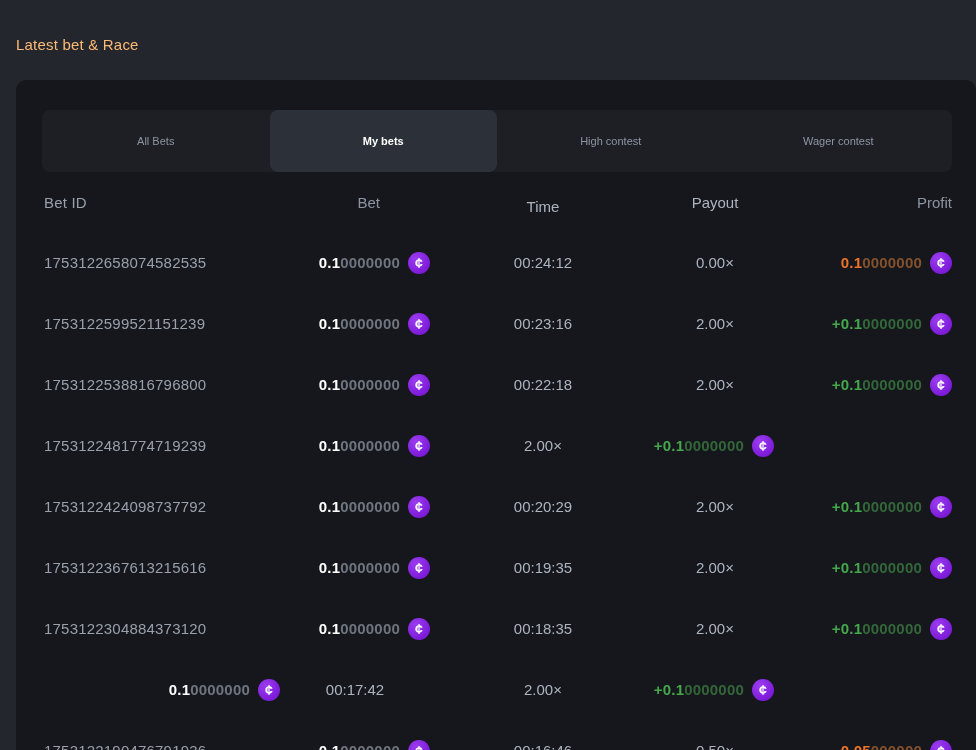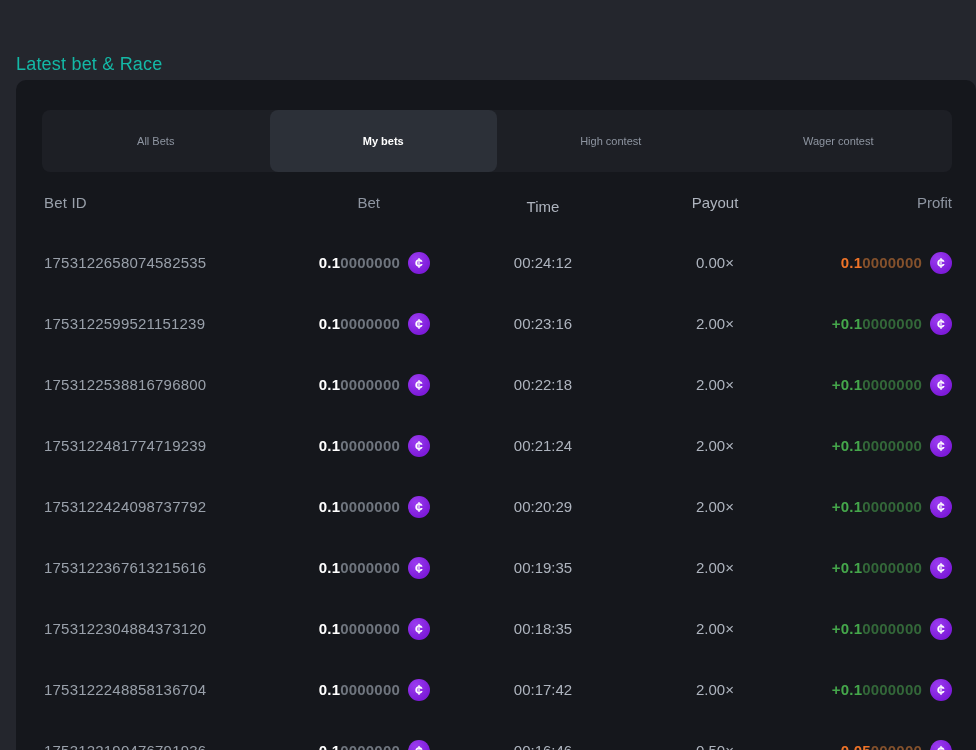--- a/index.html
+++ b/index.html
@@ -4,22 +4,22 @@
 <style>
   * { margin:0; padding:0; box-sizing:border-box; }
   html,body { width:976px; height:750px; overflow:hidden; }
   body {
     background:#24262d;
     font-family:"Liberation Sans", sans-serif;
     position:relative;
     color:#e8eaee;
   }
   .page-title {
-    position:absolute; left:16px; top:54px;
-    font-size:18px; font-weight:500; color:#14b8a6;
+    position:absolute; left:16px; top:36px;
+    font-size:15px; font-weight:500; color:#fdba74;
     letter-spacing:.2px;
   }
   .panel {
     position:absolute; left:16px; top:80px;
     width:960px; height:670px;
     background:#15171c;
     border-radius:10px 10px 0 0;
     overflow:hidden;
   }
   .panel-inner { padding:30px 24px 0 26px; }
@@ -145,21 +145,20 @@
       <span class="coin">¢</span>
     </div>
   </div>
 
   <div class="grid-row row win">
     <div class="c-id">1753122481774719239</div>
     <div class="c-bet">
       <span class="num"><b class="b-main">0.1</b><span class="b-rest">0000000</span></span>
       <span class="coin">¢</span>
     </div>
-    <div class="c-time">00:21:24</div>
     <div class="c-payout">2.00×</div>
     <div class="c-profit">
       <span class="num"><b class="p-main">+0.1</b><span class="p-rest">0000000</span></span>
       <span class="coin">¢</span>
     </div>
   </div>
 
   <div class="grid-row row win">
     <div class="c-id">1753122424098737792</div>
     <div class="c-bet">
@@ -196,21 +195,20 @@
     </div>
     <div class="c-time">00:18:35</div>
     <div class="c-payout">2.00×</div>
     <div class="c-profit">
       <span class="num"><b class="p-main">+0.1</b><span class="p-rest">0000000</span></span>
       <span class="coin">¢</span>
     </div>
   </div>
 
   <div class="grid-row row win">
-    <div class="c-id">1753122248858136704</div>
     <div class="c-bet">
       <span class="num"><b class="b-main">0.1</b><span class="b-rest">0000000</span></span>
       <span class="coin">¢</span>
     </div>
     <div class="c-time">00:17:42</div>
     <div class="c-payout">2.00×</div>
     <div class="c-profit">
       <span class="num"><b class="p-main">+0.1</b><span class="p-rest">0000000</span></span>
       <span class="coin">¢</span>
     </div>

